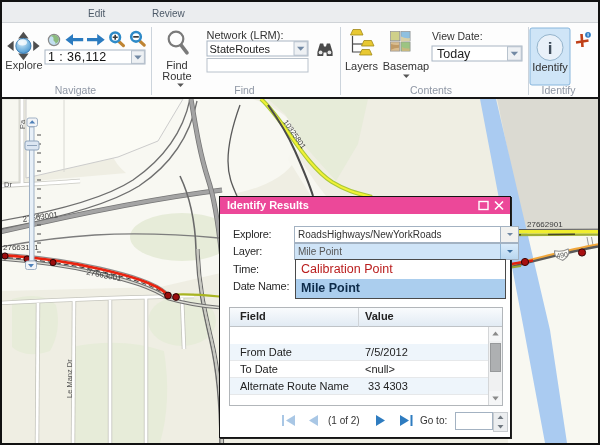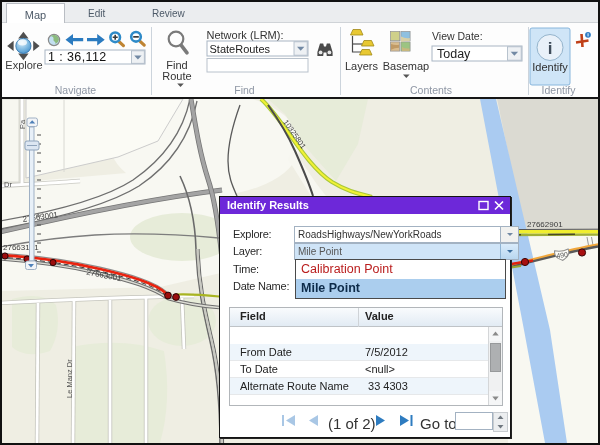--- a/index.html
+++ b/index.html
@@ -5,50 +5,49 @@
 html,body{margin:0;padding:0;}
 body{width:600px;height:445px;font-family:"Liberation Sans",sans-serif;}
 #page{position:relative;width:600px;height:445px;background:#111;overflow:hidden;}
 #tabs{position:absolute;left:2px;top:2px;width:596px;height:21px;background:#ebedef;border-bottom:1px solid #cfd3d7;box-sizing:border-box;}
 #maptab{position:absolute;left:6px;top:3px;width:59px;height:20px;background:#fff;border:1px solid #b9bdc3;border-bottom:none;box-sizing:border-box;text-align:center;font-size:11px;color:#4d5a68;line-height:22px;}
 .tabtxt{position:absolute;top:8px;font-size:10px;color:#4d5a68;}
 #ribbon{position:absolute;left:2px;top:23px;width:596px;height:74px;background:#fdfdfd;}
 #ribline{position:absolute;left:0px;top:97px;width:600px;height:2px;background:#161616;}
 #mapsvg{position:absolute;left:2px;top:99px;}
 #dlg{position:absolute;left:219px;top:196px;width:290px;height:240px;background:#fff;border:1px solid #141414;box-shadow:1px 1px 0 #222;font-size:11px;color:#222;}
-#dlgtitle{position:absolute;left:0;top:0;width:100%;height:17px;background:#6d28d9;color:#fff;font-weight:bold;line-height:17px;padding-left:7px;box-sizing:border-box;}
+#dlgtitle{position:absolute;left:0;top:0;width:100%;height:17px;background:#ec4899;color:#fff;font-weight:bold;line-height:17px;padding-left:7px;box-sizing:border-box;}
 .dlbl{position:absolute;left:13px;color:#2a2a2a;letter-spacing:-0.25px;}
 .combo{position:absolute;left:74px;width:207px;height:15px;border:1px solid #a3b2c2;background:#fff;padding-left:16px;}
 .combo .ctext{position:absolute;left:3px;top:1.5px;font-size:10px;color:#333;}
 .cbtn{position:absolute;right:0;top:0;width:17px;height:100%;background:#f1f1ef;border-left:1px solid #a3b2c2;}
 .arr{position:absolute;right:5px;top:6px;width:0;height:0;border-left:3.2px solid transparent;border-right:3.2px solid transparent;border-top:3.6px solid #7289a4;}
 #list{position:absolute;left:75px;top:62px;width:209px;height:38px;border:1px solid #4a4a4a;background:#fff;z-index:5;}
 #li1{position:absolute;left:0;top:0;width:100%;height:16px;font-size:12.5px;color:#b91c1c;line-height:19px;padding-left:5px;box-sizing:border-box;}
 #li2{position:absolute;left:0;top:19px;width:100%;height:19px;font-size:12.5px;font-weight:bold;color:#0d2b49;background:#abceee;line-height:19px;padding-left:5px;box-sizing:border-box;}
 #tbl{position:absolute;left:9px;top:110px;width:274px;height:99px;border:1px solid #b2b6ba;box-sizing:border-box;}
 #thead{position:absolute;left:0;top:0;width:100%;height:19px;background:linear-gradient(#f9fbfd,#e2ebf4);border-bottom:1px solid #bfc3c7;box-sizing:border-box;font-weight:bold;}
 .trow{position:absolute;left:0;width:258px;height:17px;line-height:17px;border-bottom:1px solid #e6e8ea;box-sizing:border-box;}
 .c1{position:absolute;left:10px;top:0;}
 .c2{position:absolute;left:135px;top:0;}
 #vline{position:absolute;left:128px;top:0;width:1px;height:19px;background:#cfd3d7;}
 #sbar{position:absolute;right:0;top:19px;width:14px;height:78px;background:#f0f1f2;border-left:1px solid #d4d6d8;box-sizing:border-box;}
 .sbtn{position:absolute;left:0;width:13px;height:14px;background:#f5f6f7;}
 #sthumb{position:absolute;left:1px;top:16px;width:11px;height:29px;background:#aeb0b2;border:1px solid #97999b;box-sizing:border-box;}
 #pager{position:absolute;left:0;top:215px;width:100%;height:20px;}
-.ptxt{position:absolute;top:3px;font-size:15px;color:#333;}
+.ptxt{position:absolute;top:3px;font-size:10px;color:#333;}
 #goin{position:absolute;left:235px;top:0px;width:36px;height:16px;border:1px solid #a3b2c2;background:#fff;}
 #spin{position:absolute;left:273px;top:0px;width:13px;height:18px;background:#eceef0;border:1px solid #c8ccd0;}
 svg text{font-family:"Liberation Sans",sans-serif;}
 </style>
 </head>
 <body>
 <div id="page">
 
 <div id="tabs"></div>
-<div id="maptab">Map</div>
 <span class="tabtxt" style="left:88px;">Edit</span>
 <span class="tabtxt" style="left:152px;">Review</span>
 
 <div id="ribbon"></div>
 <svg id="ribsvg" style="position:absolute;left:2px;top:23px;" width="596" height="74" viewBox="2 23 596 74">
 
   <line x1="151.5" y1="27" x2="151.5" y2="95" stroke="#ccd4dc" stroke-width="1"></line>
   <line x1="340.5" y1="27" x2="340.5" y2="95" stroke="#ccd4dc" stroke-width="1"></line>
   <line x1="528.5" y1="27" x2="528.5" y2="95" stroke="#ccd4dc" stroke-width="1"></line>
 

